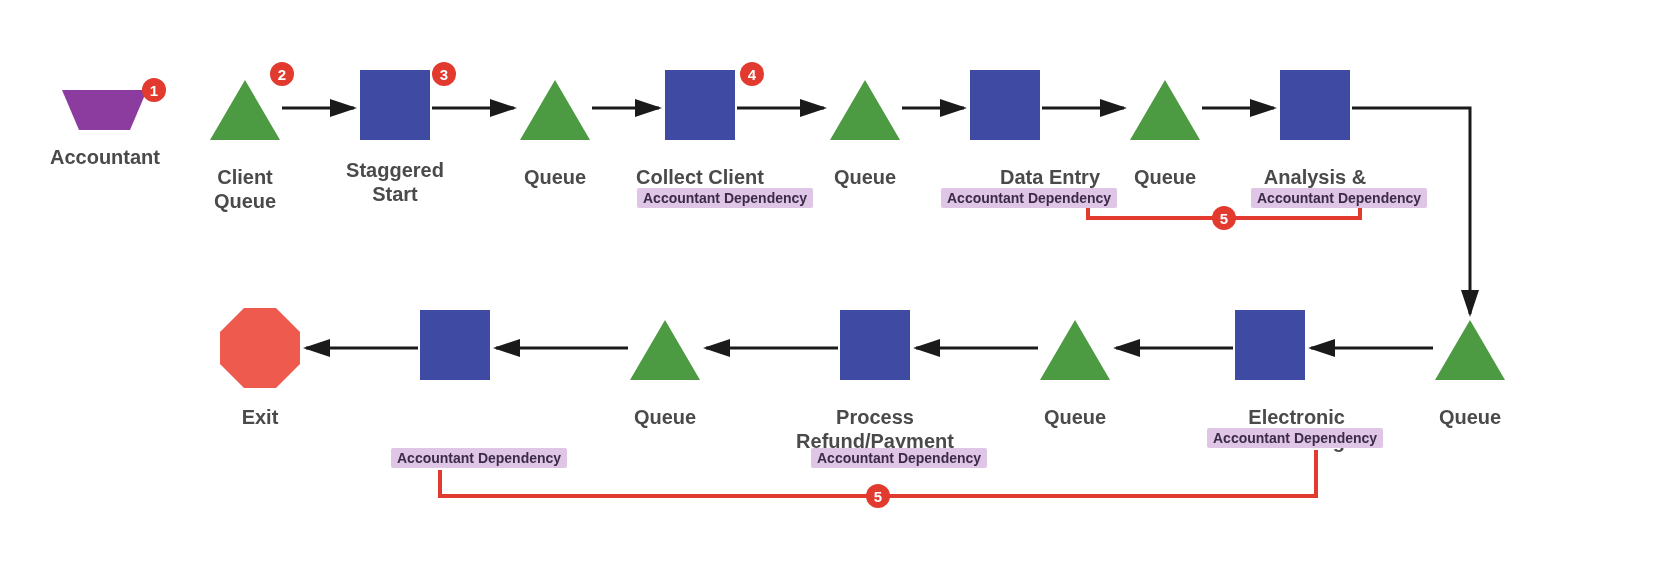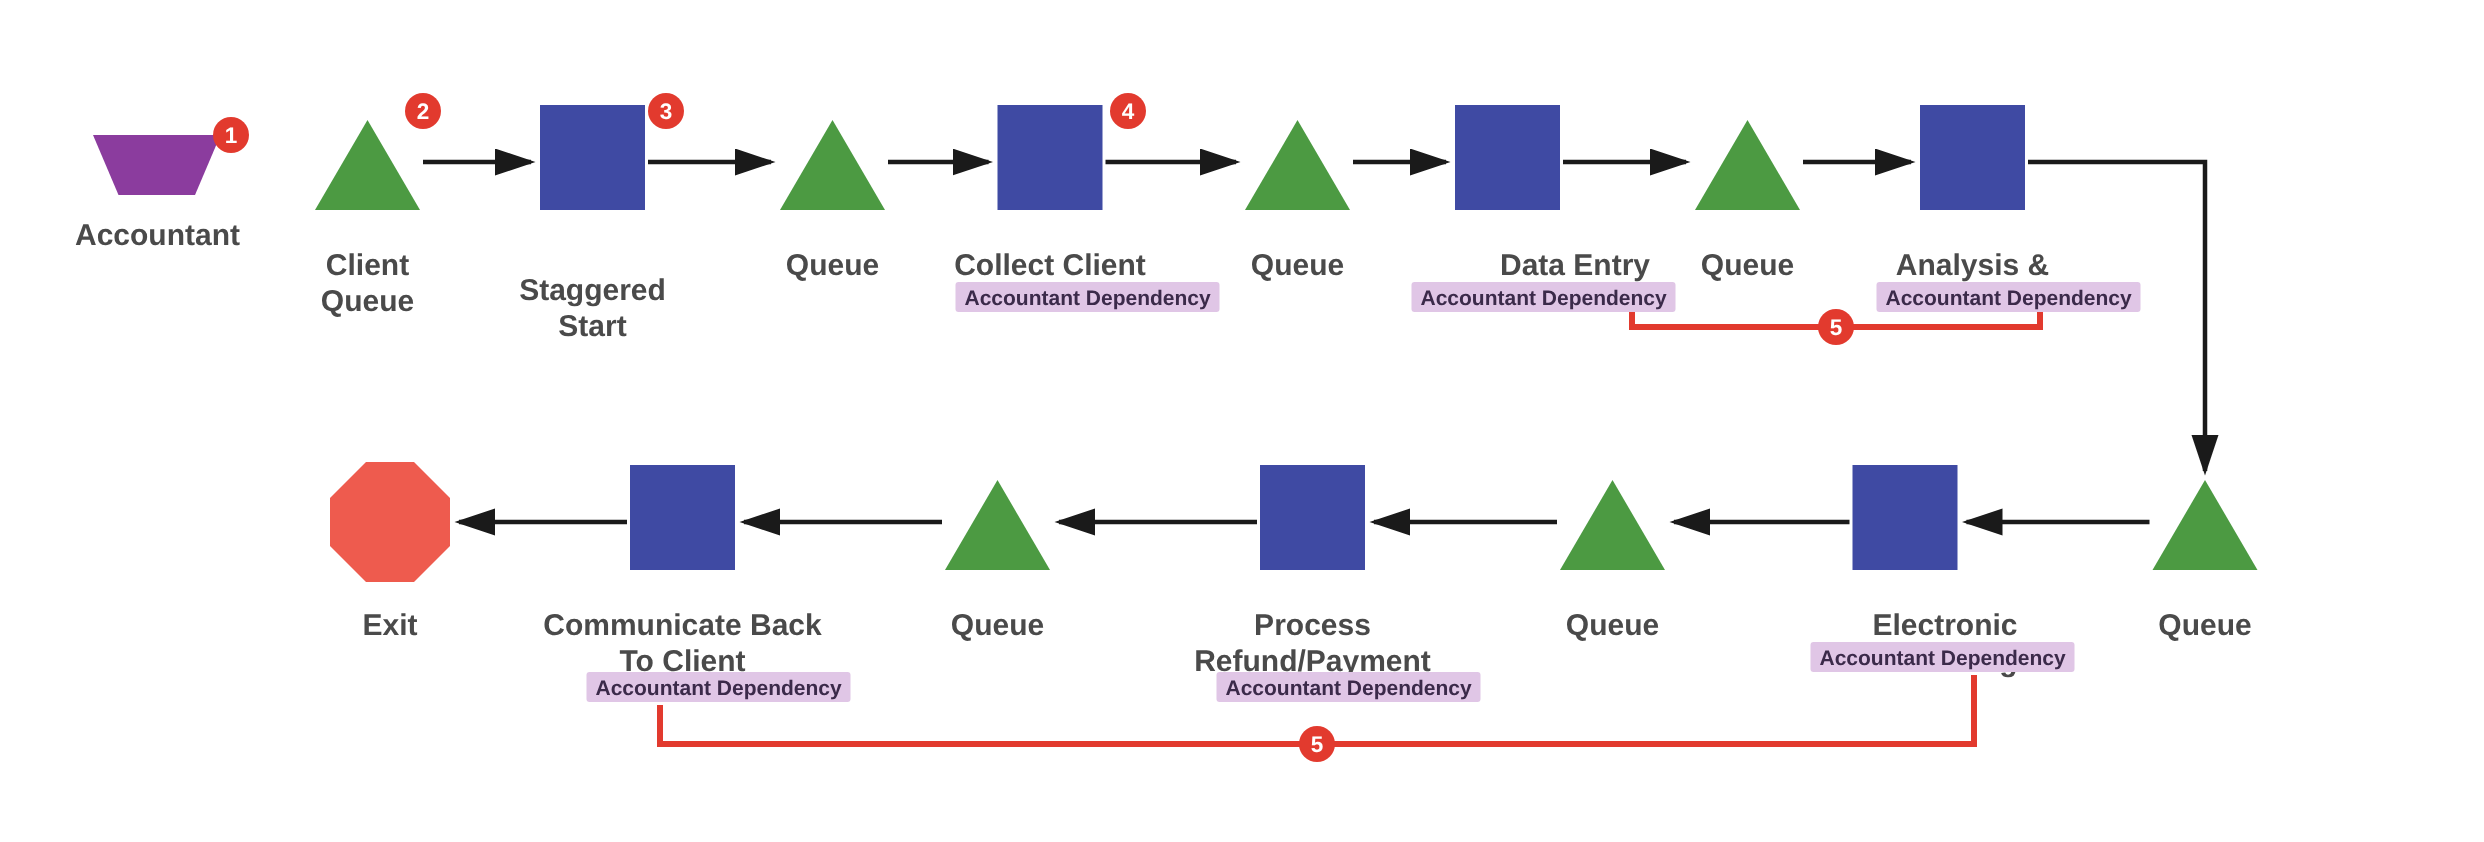--- a/index.html
+++ b/index.html
@@ -19,21 +19,21 @@
 
   <svg style="position:absolute;left:62px;top:90px;" width="85" height="40">
     <polygon points="0,0 85,0 68,40 17,40" fill="#8b3c9e"></polygon>
   </svg>
   <div class="lbl" style="left:45px;top:145px;width:120px;">Accountant</div>
 
   <div class="triangle" style="left:210px;top:80px;"></div>
   <div class="lbl" style="left:185px;top:165px;width:120px;">Client Queue</div>
 
   <div class="square" style="left:360px;top:70px;"></div>
-  <div class="lbl" style="left:325px;top:182px;width:140px;">Staggered Start</div>
+  <div class="lbl" style="left:325px;top:158px;width:140px;">Staggered Start</div>
 
   <div class="triangle" style="left:520px;top:80px;"></div>
   <div class="lbl" style="left:500px;top:165px;width:110px;">Queue</div>
 
   <div class="square" style="left:665px;top:70px;"></div>
   <div class="lbl" style="left:620px;top:165px;width:160px;">Collect Client Data</div>
   <div class="dep" style="left:617px;top:188px;">Accountant Dependency</div>
 
   <div class="triangle" style="left:830px;top:80px;"></div>
   <div class="lbl" style="left:810px;top:165px;width:110px;">Queue</div>
@@ -60,21 +60,20 @@
   <div class="lbl" style="left:1020px;top:405px;width:110px;">Queue</div>
 
   <div class="square" style="left:840px;top:310px;"></div>
   <div class="lbl" style="left:795px;top:405px;width:160px;">Process Refund/Payment</div>
   <div class="dep" style="left:791px;top:448px;">Accountant Dependency</div>
 
   <div class="triangle" style="left:630px;top:320px;"></div>
   <div class="lbl" style="left:610px;top:405px;width:110px;">Queue</div>
 
   <div class="square" style="left:420px;top:310px;"></div>
-  <div class="lbl" style="left:360px;top:405px;width:190px;">Communicate Back To Client</div>
   <div class="dep" style="left:371px;top:448px;">Accountant Dependency</div>
 
   <svg style="position:absolute;left:220px;top:308px;" width="80" height="80">
     <polygon points="24,0 56,0 80,24 80,56 56,80 24,80 0,56 0,24" fill="#ee5b4e"></polygon>
   </svg>
   <div class="lbl" style="left:215px;top:405px;width:90px;">Exit</div>
 
   <svg style="position:absolute;left:0;top:0;width:1656px;height:561px;pointer-events:none;">
     <defs>
       <marker id="ah" markerWidth="10" markerHeight="10" refX="8" refY="3" orient="auto">

